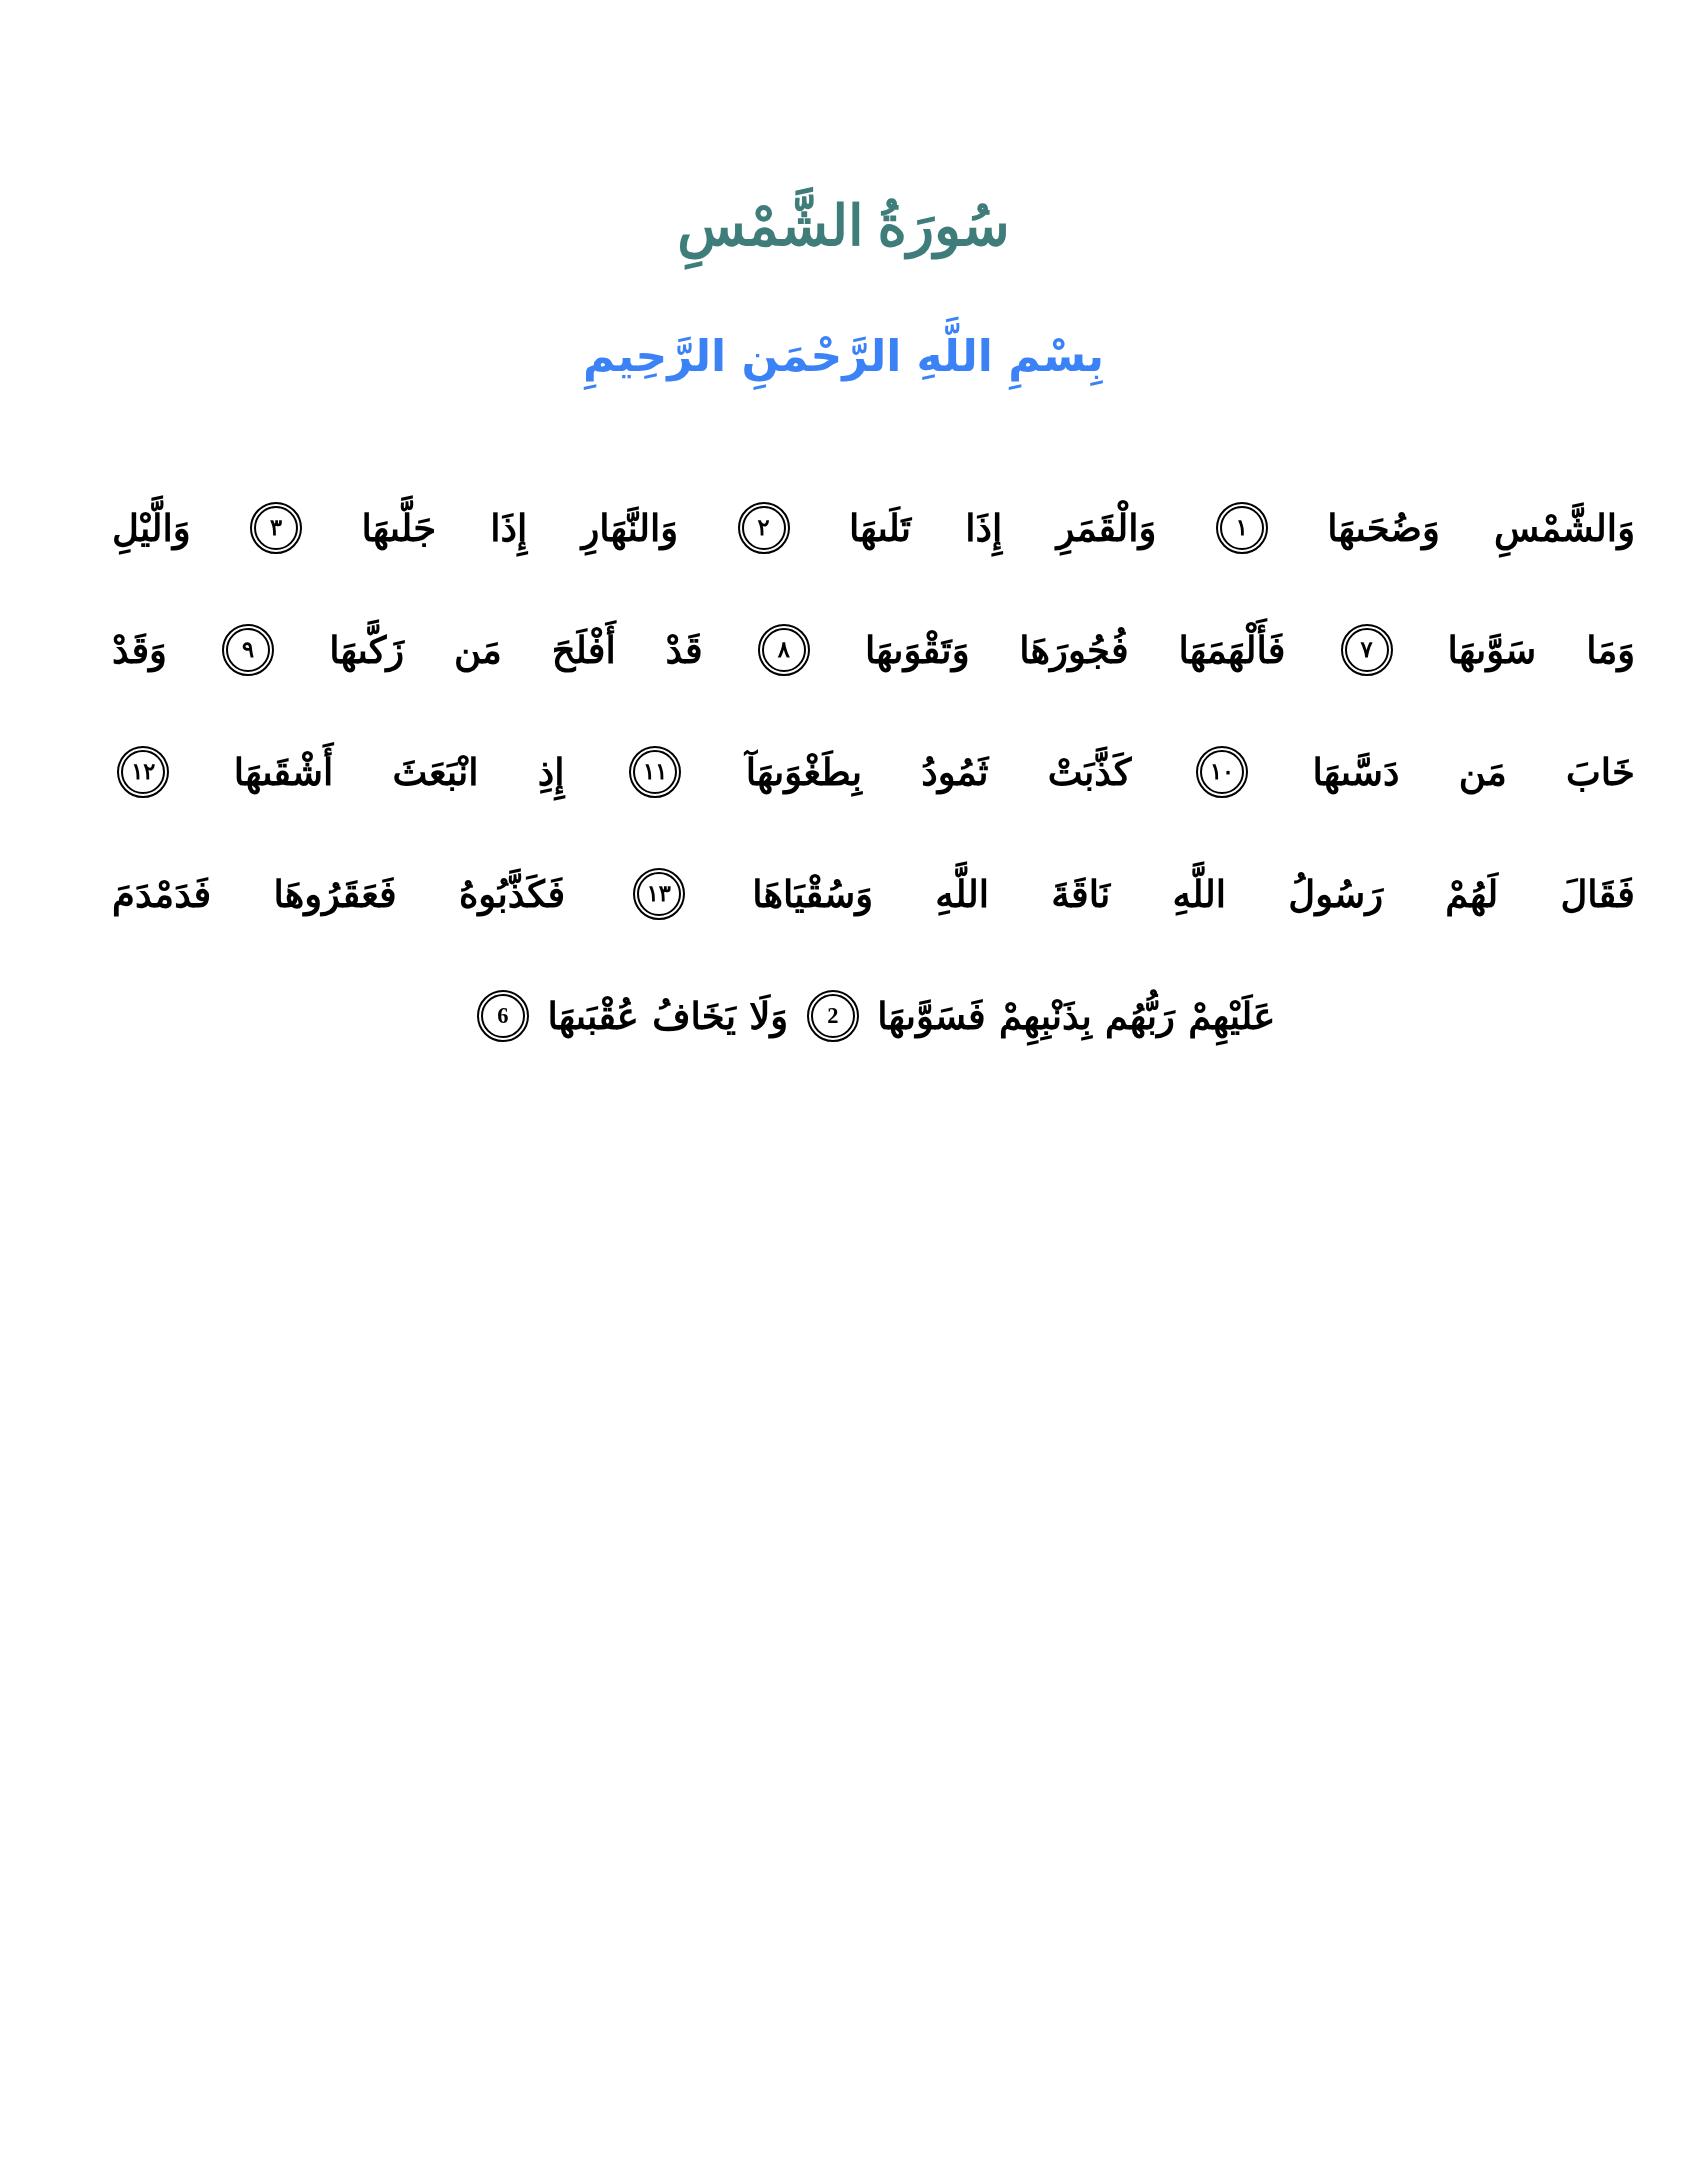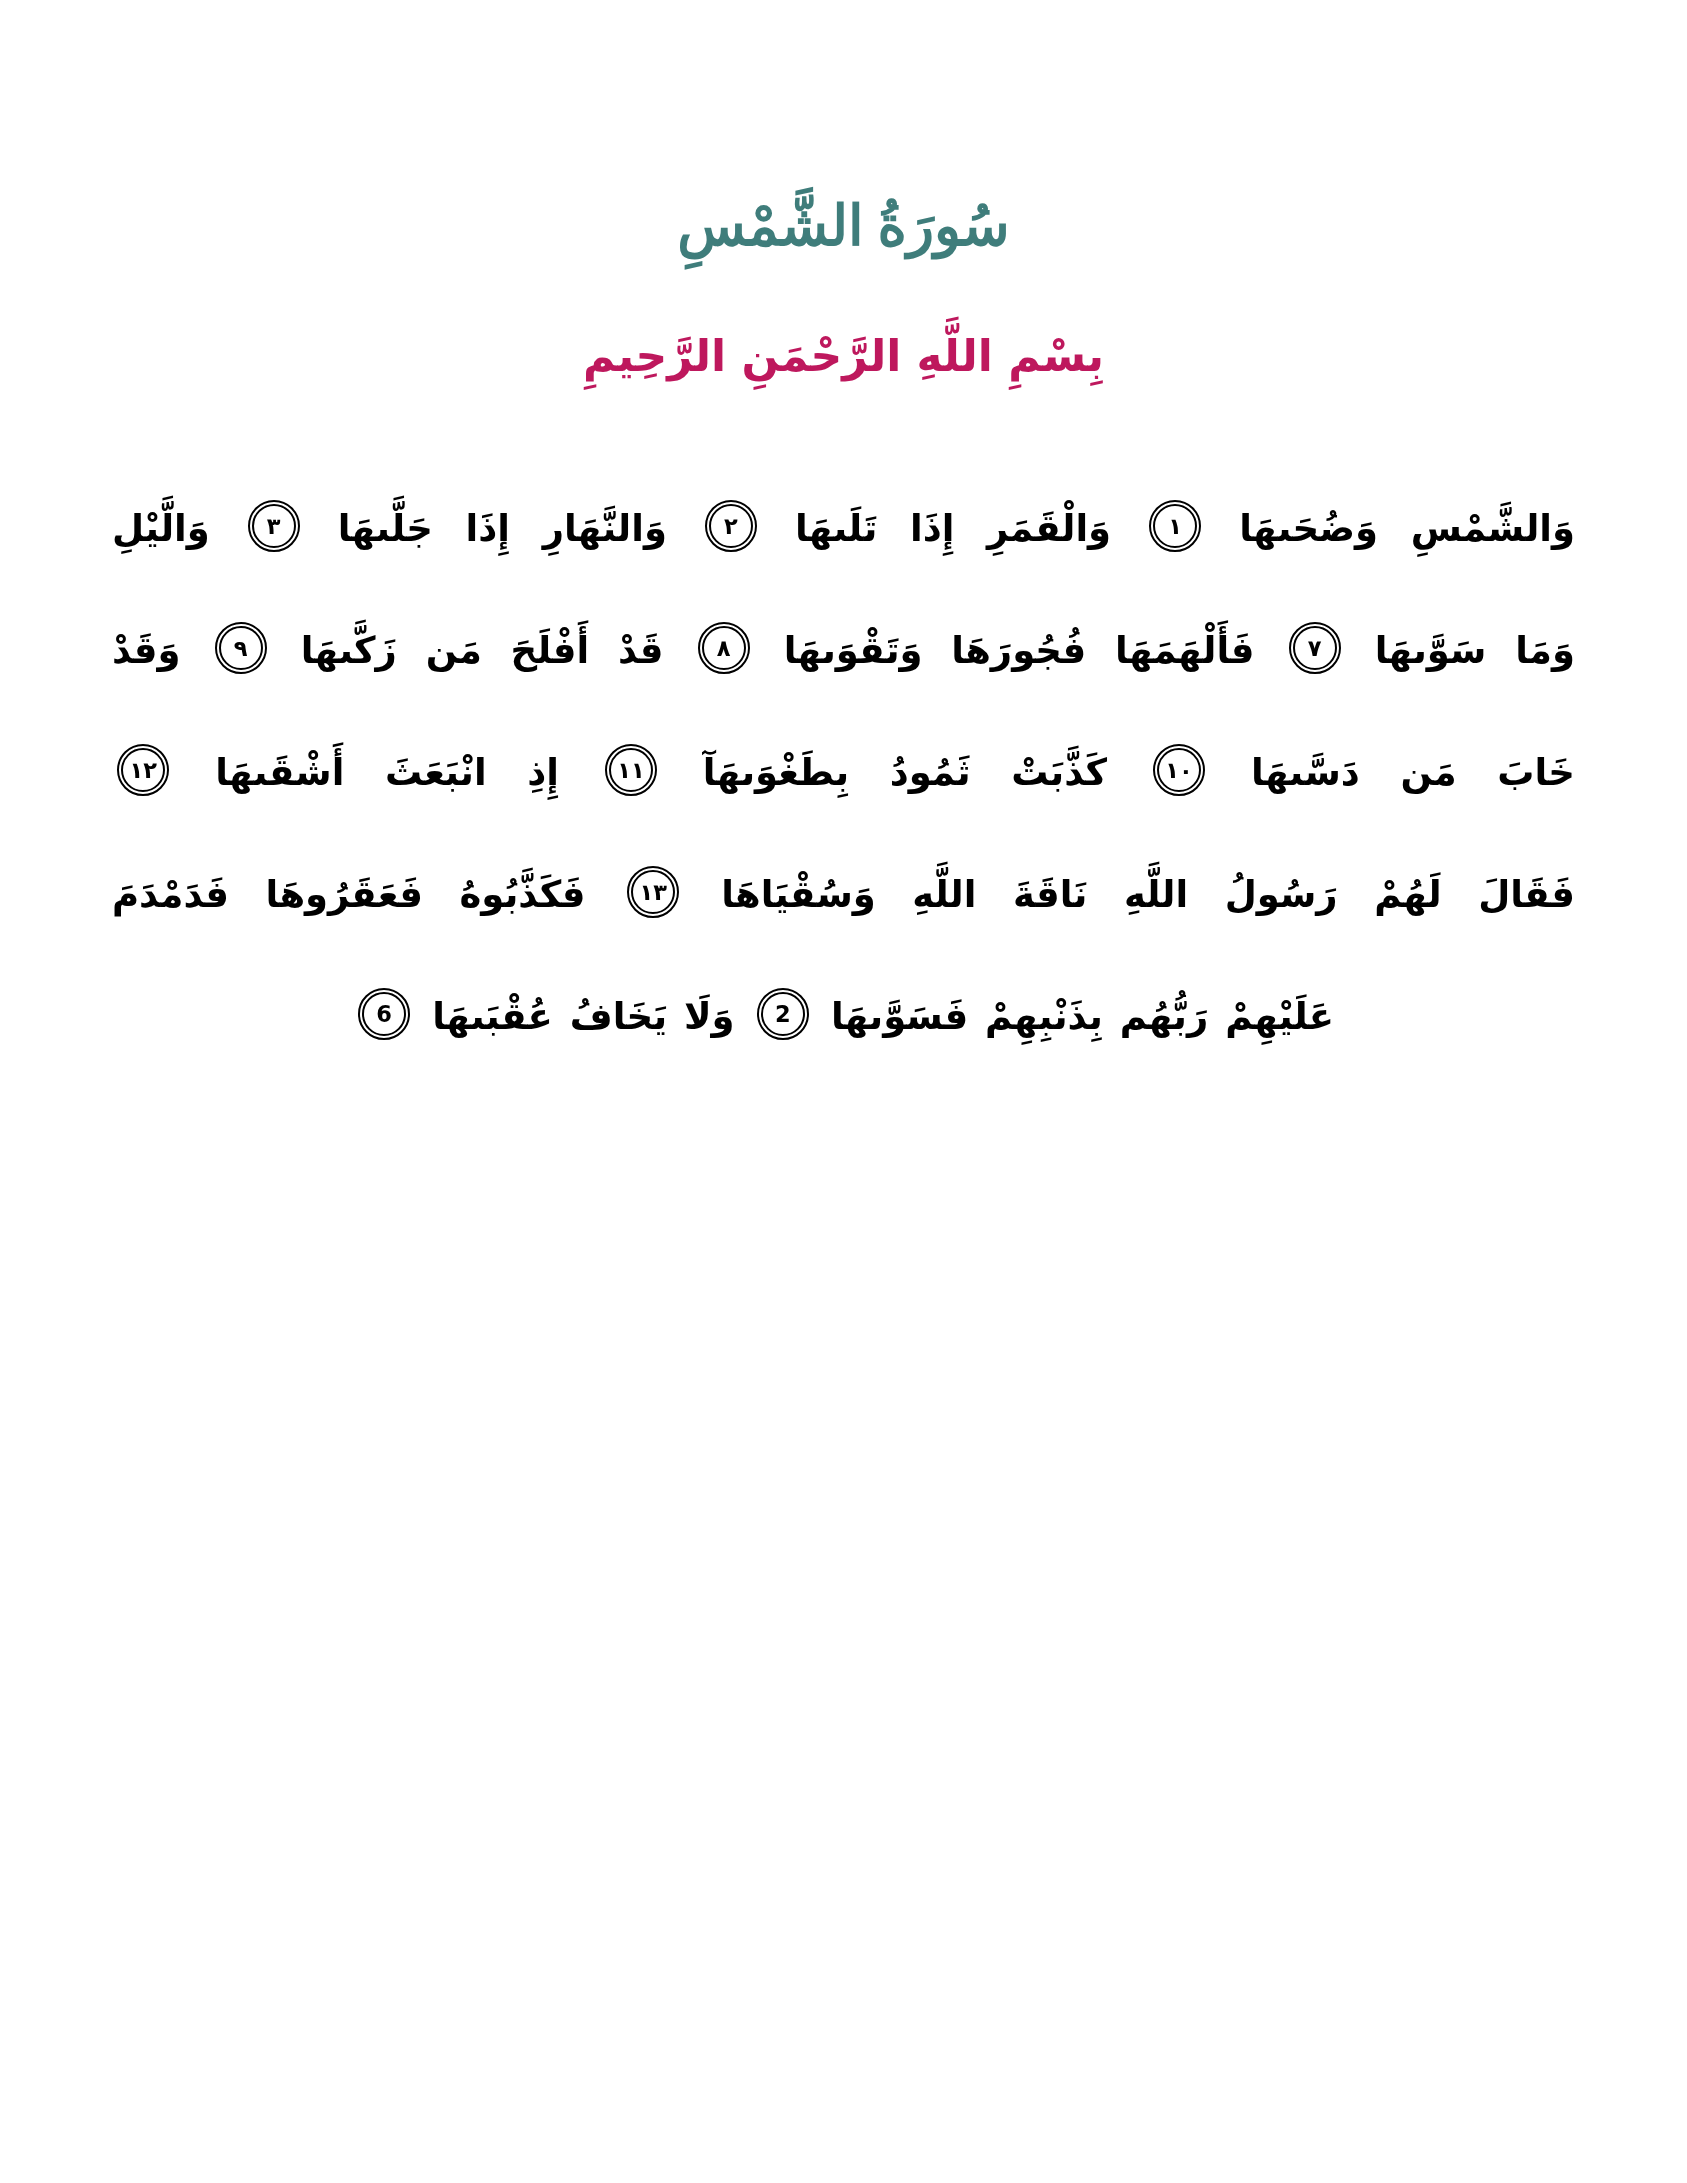--- a/index.html
+++ b/index.html
@@ -24,31 +24,32 @@
     color: #3F7D7B;
     font-size: 56px;
     font-weight: bold;
     line-height: 1.35;
     font-family: Liberation Serif, serif;
   }
   .bismillah {
     margin-top: 58px;
     text-align: center;
     direction: rtl;
-    color: #be185d;
+    color: #3b82f6;
     font-size: 44px;
     font-weight: bold;
     line-height: 1.5;
   }
   .verses {
-    margin: 79px 112px 0 112px;
+    margin: 79px 52px 0 112px;
     direction: rtl;
     color: #000000;
     font-size: 37px;
     font-weight: bold;
+    font-family: Liberation Serif, serif;
   }
   .verse-line {
     text-align: justify;
     text-align-last: justify;
     line-height: 122px;
     word-spacing: 4px;
   }
   .verse-line.last {
     text-align-last: center;
   }

